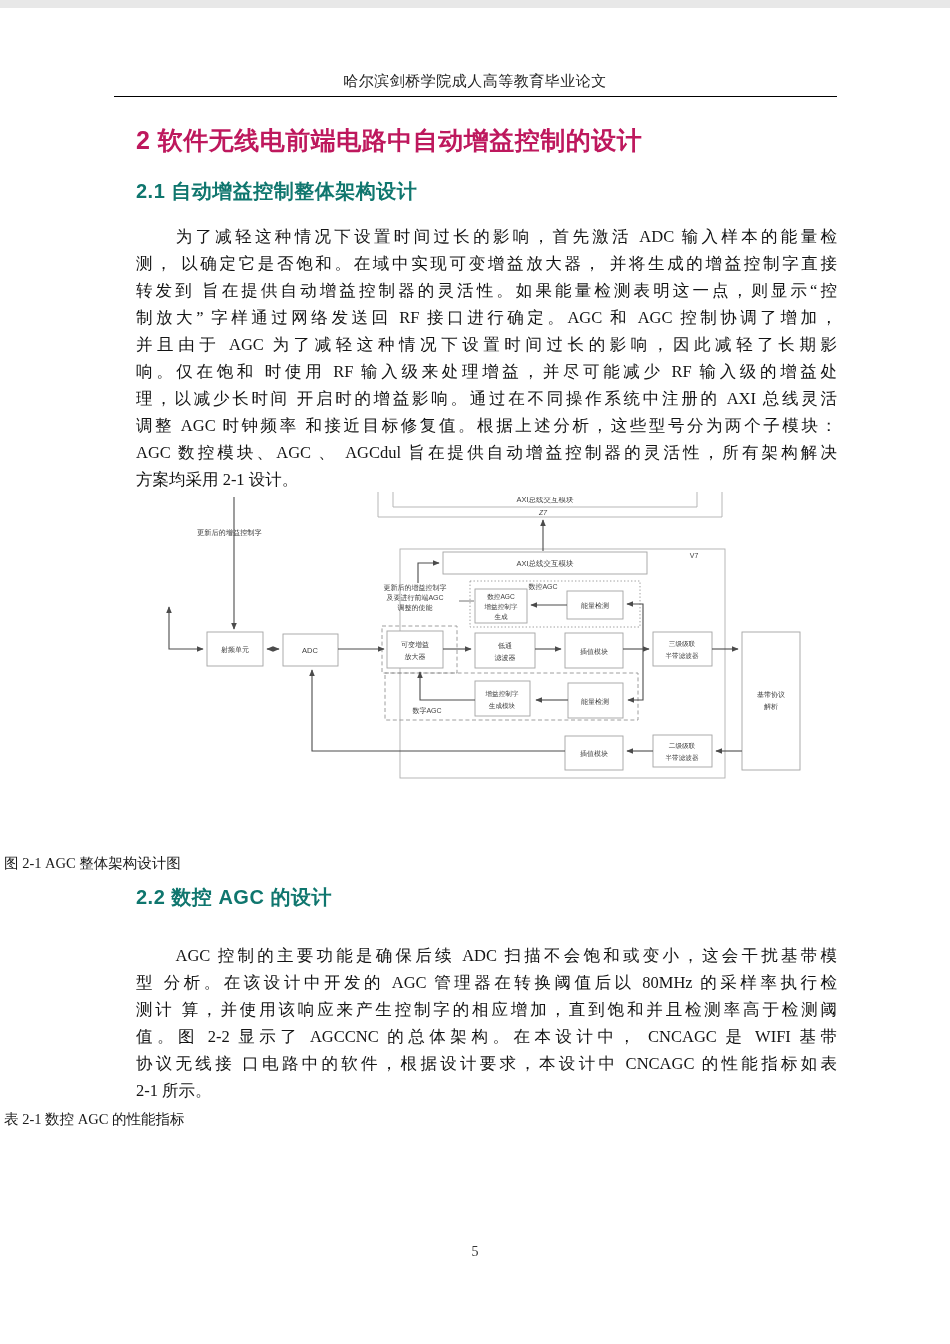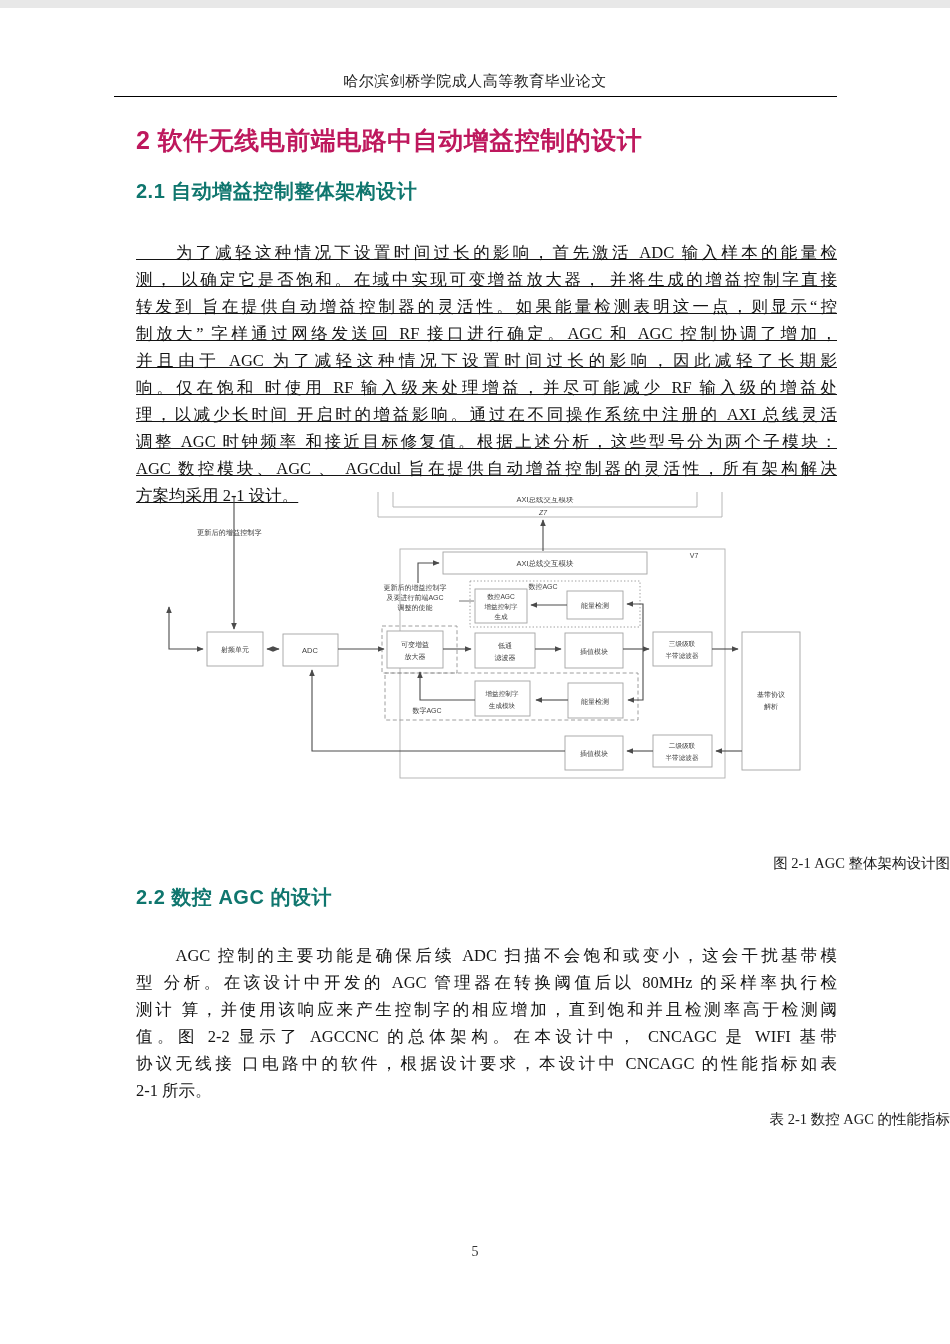--- a/index.html
+++ b/index.html
@@ -15,27 +15,27 @@
   .h1{
     left:136px;top:116px;width:740px;font-family:"Liberation Sans",sans-serif;
     font-weight:700;font-size:25px;color:#be185d;letter-spacing:.5px;
   }
   .h2{
     left:136px;width:740px;font-family:"Liberation Sans",sans-serif;
     font-weight:700;font-size:20px;color:#0f766e;letter-spacing:.5px;
   }
   .h2a{top:170px;} .h2b{top:876px;}
   .para{left:136px;width:701px;font-size:16.5px;line-height:27px;color:#141414;}
-  .p1{top:231px;text-decoration:underline;} .p2{top:934px;}
+  .p1{top:215px;} .p2{top:934px;}
   .bodyline{
     text-align:justify;text-align-last:justify;text-justify:inter-ideograph;
     height:27px;overflow:hidden;white-space:nowrap;
   }
   .bodyline.last{text-align-last:left;}
-  .caption{left:4px;right:0;text-align:right;font-size:14.5px;color:#1a1a1a;}
+  .caption{left:4px;right:0;text-align:left;font-size:14.5px;color:#1a1a1a;}
   .fig-caption{top:846px;}
   .tbl-caption{top:1102px;}
   .page-number{left:0;right:0;top:1236px;text-align:center;font-size:14px;color:#333;}
   svg.diagram{left:0;top:0;filter:blur(0.28px);opacity:.92;}
   svg.diagram text{
     font-family:"Liberation Sans","DejaVu Sans",sans-serif;fill:#2e2e2e;
   }
   svg .box{fill:#ffffff;stroke:#9c9c9c;stroke-width:0.9;}
   svg .container{fill:none;stroke:#a8a8a8;stroke-width:0.9;}
   svg .wire{fill:none;stroke:#3c3c3c;stroke-width:1.1;}

